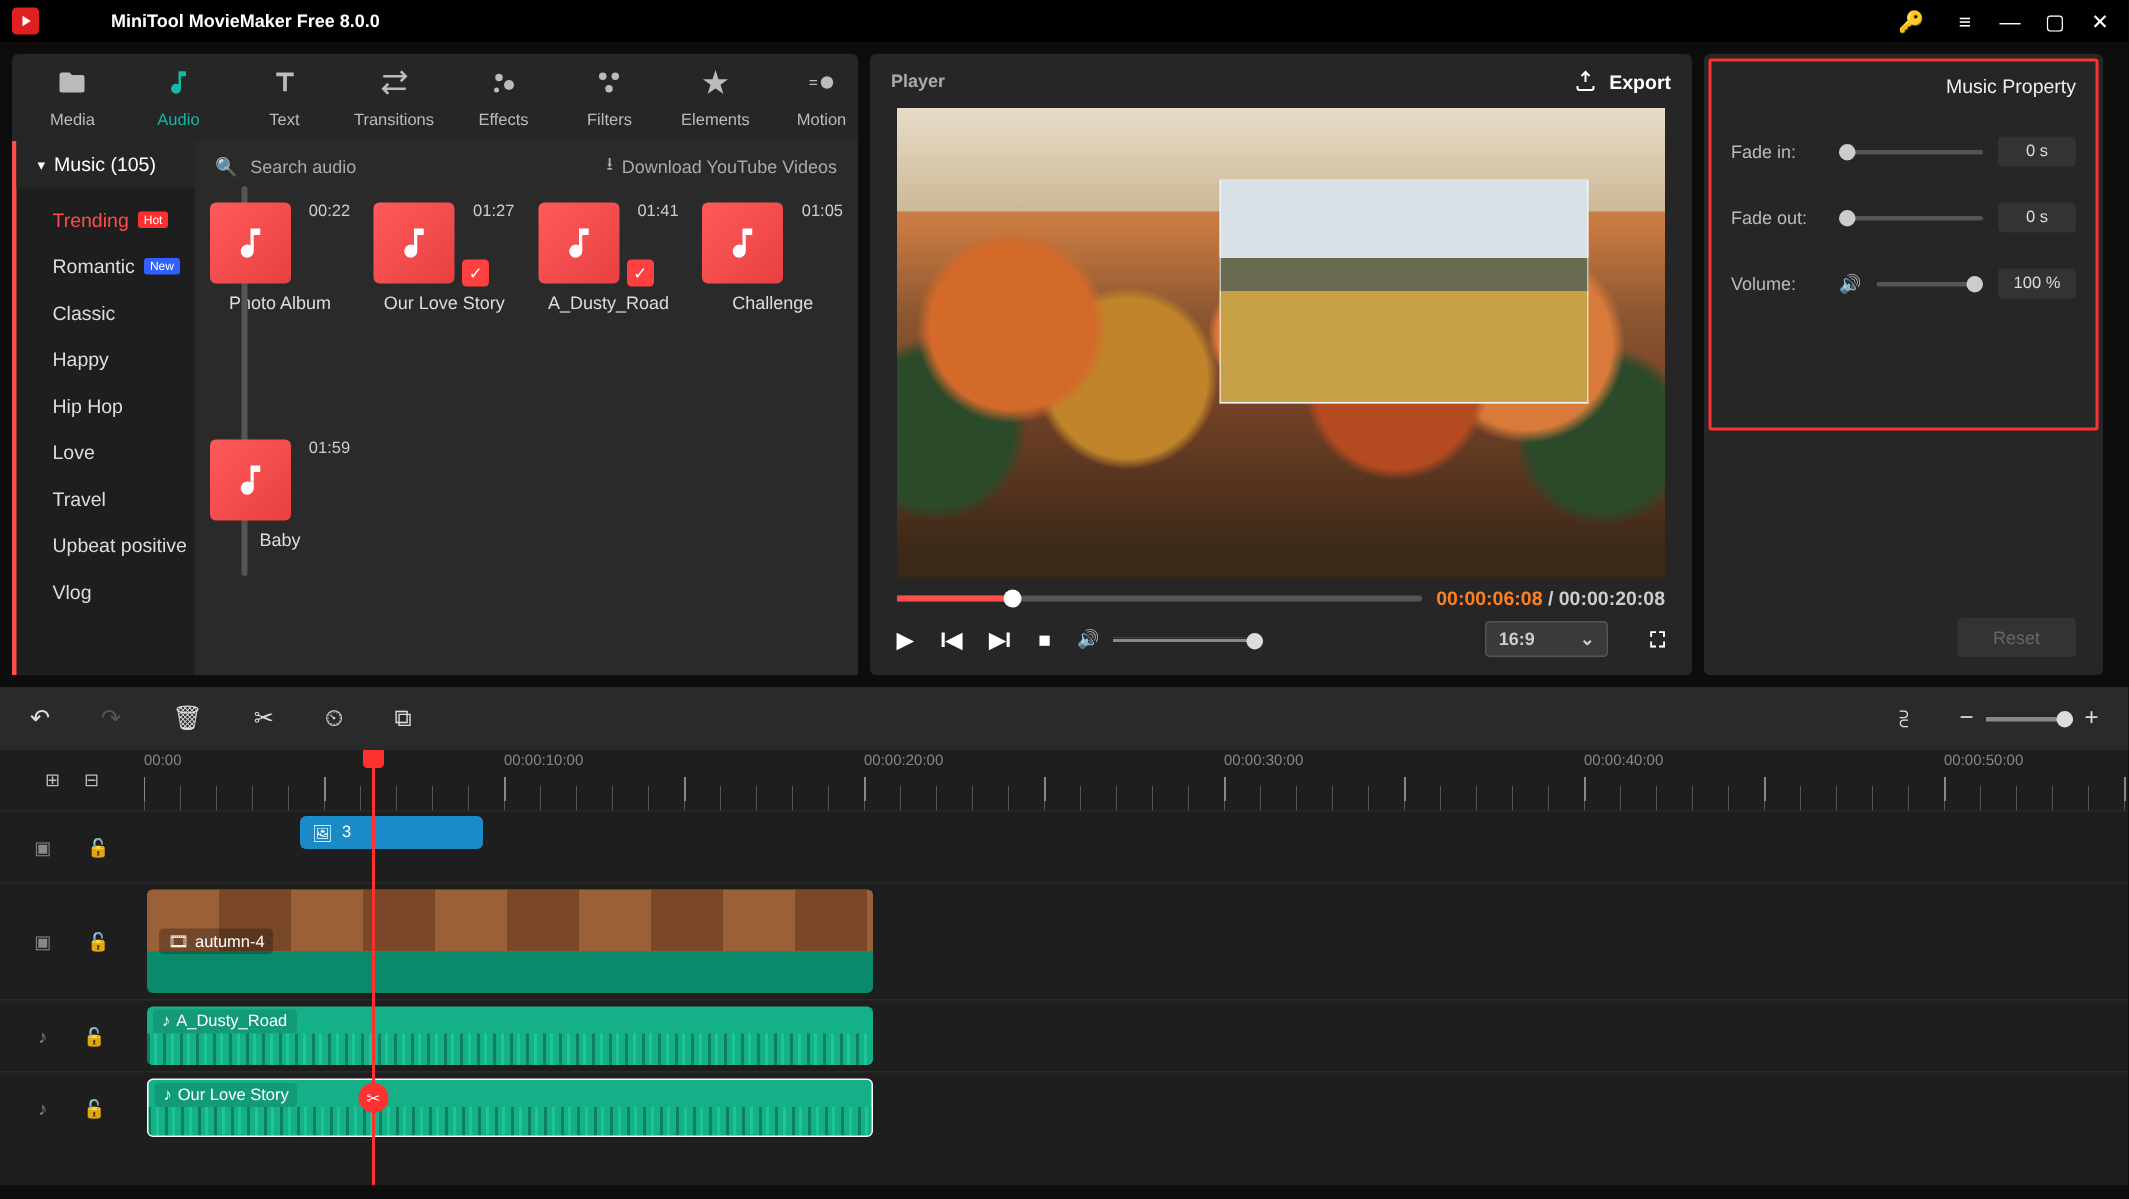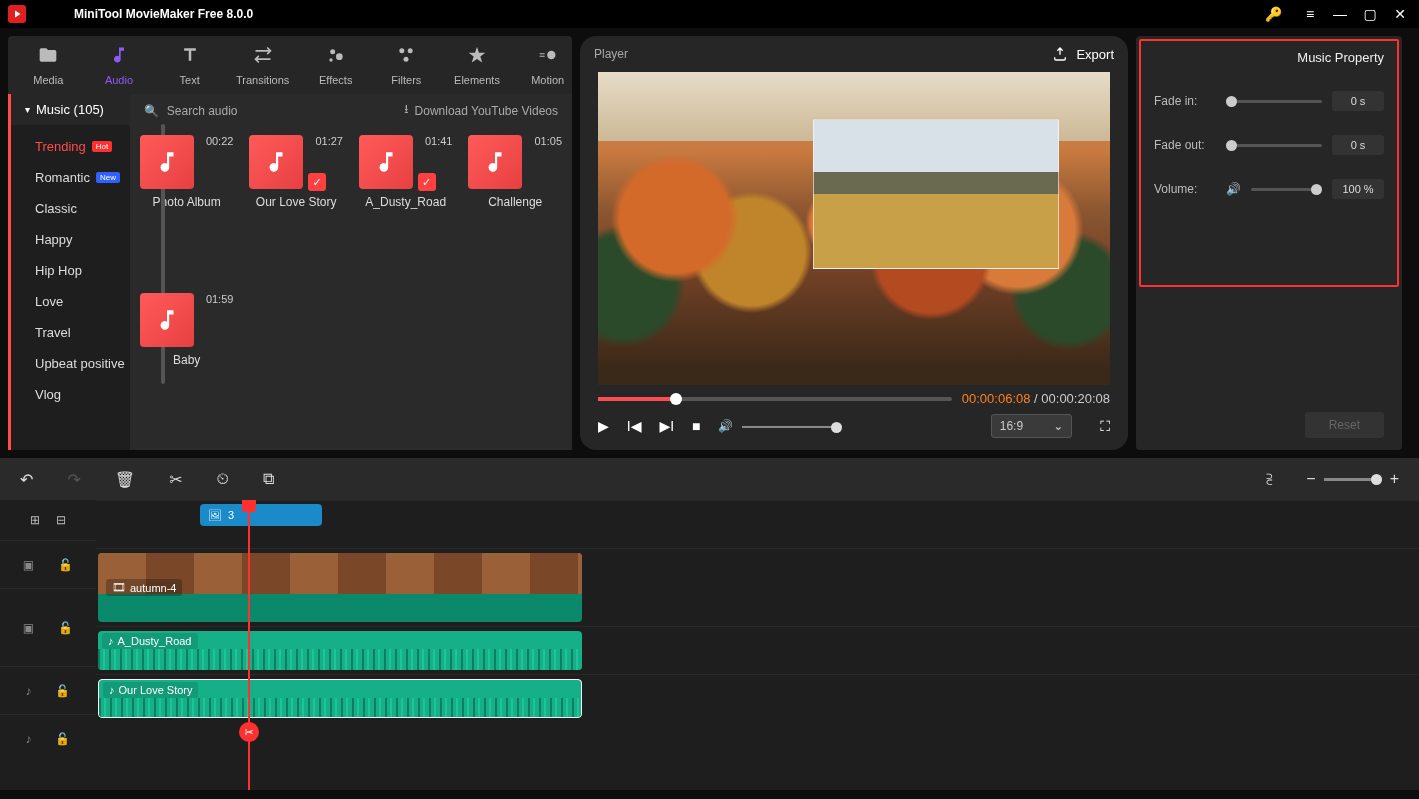--- a/index.html
+++ b/index.html
@@ -12,21 +12,21 @@
 .titlebar .win-btn { width:30px; height:28px; display:flex; align-items:center; justify-content:center; color:#fff; font-size:14px; }
 .titlebar .key { color:#e0a020; margin-right:6px; }
 
 
 .top { display:flex; gap:8px; padding:8px; height:430px; }
 
 
 .lib { width:564px; display:flex; flex-direction:column; }
 .tabs { height:58px; background:#262626; display:flex; align-items:center; gap:6px; border-radius:4px 4px 0 0; }
 .tab { display:flex; flex-direction:column; align-items:center; justify-content:center; gap:4px; width:70px; color:#bbb; cursor:pointer;margin-left:16px; }
-.tab.active { color:#8b5cf6; }
+.tab.active { color:#14b8a6; }
 .tab .glyph { font-size:18px; }
 .tab .lbl { font-size:11px; }
 
 .lib-body { display:flex; flex:1; min-height:0; }
 .sidebar { width:162px; background:#1e1e1e; display:flex; flex-direction:column; border-left:3px solid #ff4c4c; padding-top:0; }
 .side-head { background:#262626; padding:8px 14px; color:#fff; font-size:13px; display:flex; align-items:center; gap:6px; }
 .side-head::before { content:"▾"; font-size:10px; }
 .side-list { overflow-y:auto; padding:6px 0 0 24px; }
 .side-item { padding:8px 0; color:#ddd; cursor:pointer; display:flex; align-items:center; gap:6px; font-size:13px; }
 .side-item.active { color:#ff4c4c; }
@@ -42,21 +42,21 @@
 .grid { flex:1; overflow-y:auto; padding:4px 10px; display:grid; grid-template-columns:1fr 1fr 1fr 1fr; gap:0 16px; }
 .aud-item { display:flex; flex-direction:column; align-items:center; padding:4px 0; }
 .aud-row { display:flex; align-items:flex-start; gap:12px; width:100%; justify-content:center; position:relative; }
 .thumb { width:54px; height:54px; background:linear-gradient(135deg,#ff5a5a,#e84040); border-radius:4px; display:flex; align-items:center; justify-content:center; }
 .thumb svg { fill:#fff; width:26px; height:26px; }
 .dur { font-size:11px; color:#ccc; }
 .check { position:absolute; top:38px; left:calc(50% + 12px); width:18px; height:18px; background:#ff4040; border-radius:3px; display:flex; align-items:center; justify-content:center; color:#fff; font-size:11px; }
 .aud-name { font-size:12px; color:#ddd; margin-top:6px; }
 
 
-.player { width:548px; background:#262626; border-radius:16px; display:flex; flex-direction:column; }
+.player { width:548px; background:#262626; border-radius:4px; display:flex; flex-direction:column;font-weight:bold; }
 .player-head { display:flex; align-items:center; padding:10px 14px; color:#aaa; }
 .player-head .ttl { flex:1; }
 .export { display:flex; align-items:center; gap:8px; color:#fff; font-size:13px; }
 .canvas { flex:1; background:#1a1a1a; display:flex; align-items:center; justify-content:center; position:relative; margin:0 18px; }
 .bgimg { width:100%; height:100%; background:linear-gradient(180deg,#b4956a 0%,#c97a40 25%,#8a5530 45%,#7a4428 60%,#3a2818 95%); position:relative; overflow:hidden; }
 .bgimg::before { content:""; position:absolute; top:0;left:0;right:0;height:22%; background:linear-gradient(180deg,#e8dcc8,#cbb896); }
 .foliage { position:absolute; left:0; right:0; top:18%; bottom:10%; background:
   radial-gradient(circle at 15% 40%,#d46a2a 0 12%,transparent 14%),
   radial-gradient(circle at 30% 55%,#c0852a 0 14%,transparent 16%),
   radial-gradient(circle at 48% 42%,#e07838 0 11%,transparent 13%),
@@ -423,20 +423,29 @@
       <div class="gut-row">
           <span>♪</span>
           <span>🔓</span>
         </div>
       <div class="gut-row">
           <span>♪</span>
           <span>🔓</span>
         </div>
     </div>
     <div class="tl-tracks">
+      <div class="ruler" id="ruler">
+          <div class="ticks"></div>
+          <span class="tick-lbl" style="left: 0px;">00:00</span>
+          <span class="tick-lbl" style="left: 240px;">00:00:10:00</span>
+          <span class="tick-lbl" style="left: 480px;">00:00:20:00</span>
+          <span class="tick-lbl" style="left: 720px;">00:00:30:00</span>
+          <span class="tick-lbl" style="left: 960px;">00:00:40:00</span>
+          <span class="tick-lbl" style="left: 1200px;">00:00:50:00</span>
+        </div>
       <div class="playhead">
           <div class="scis">✂</div>
         </div>
       <div class="track">
         <div class="clip pip">
           <span>🖼</span>
           <span>3</span>
         </div>
       </div>
       <div class="track big">

